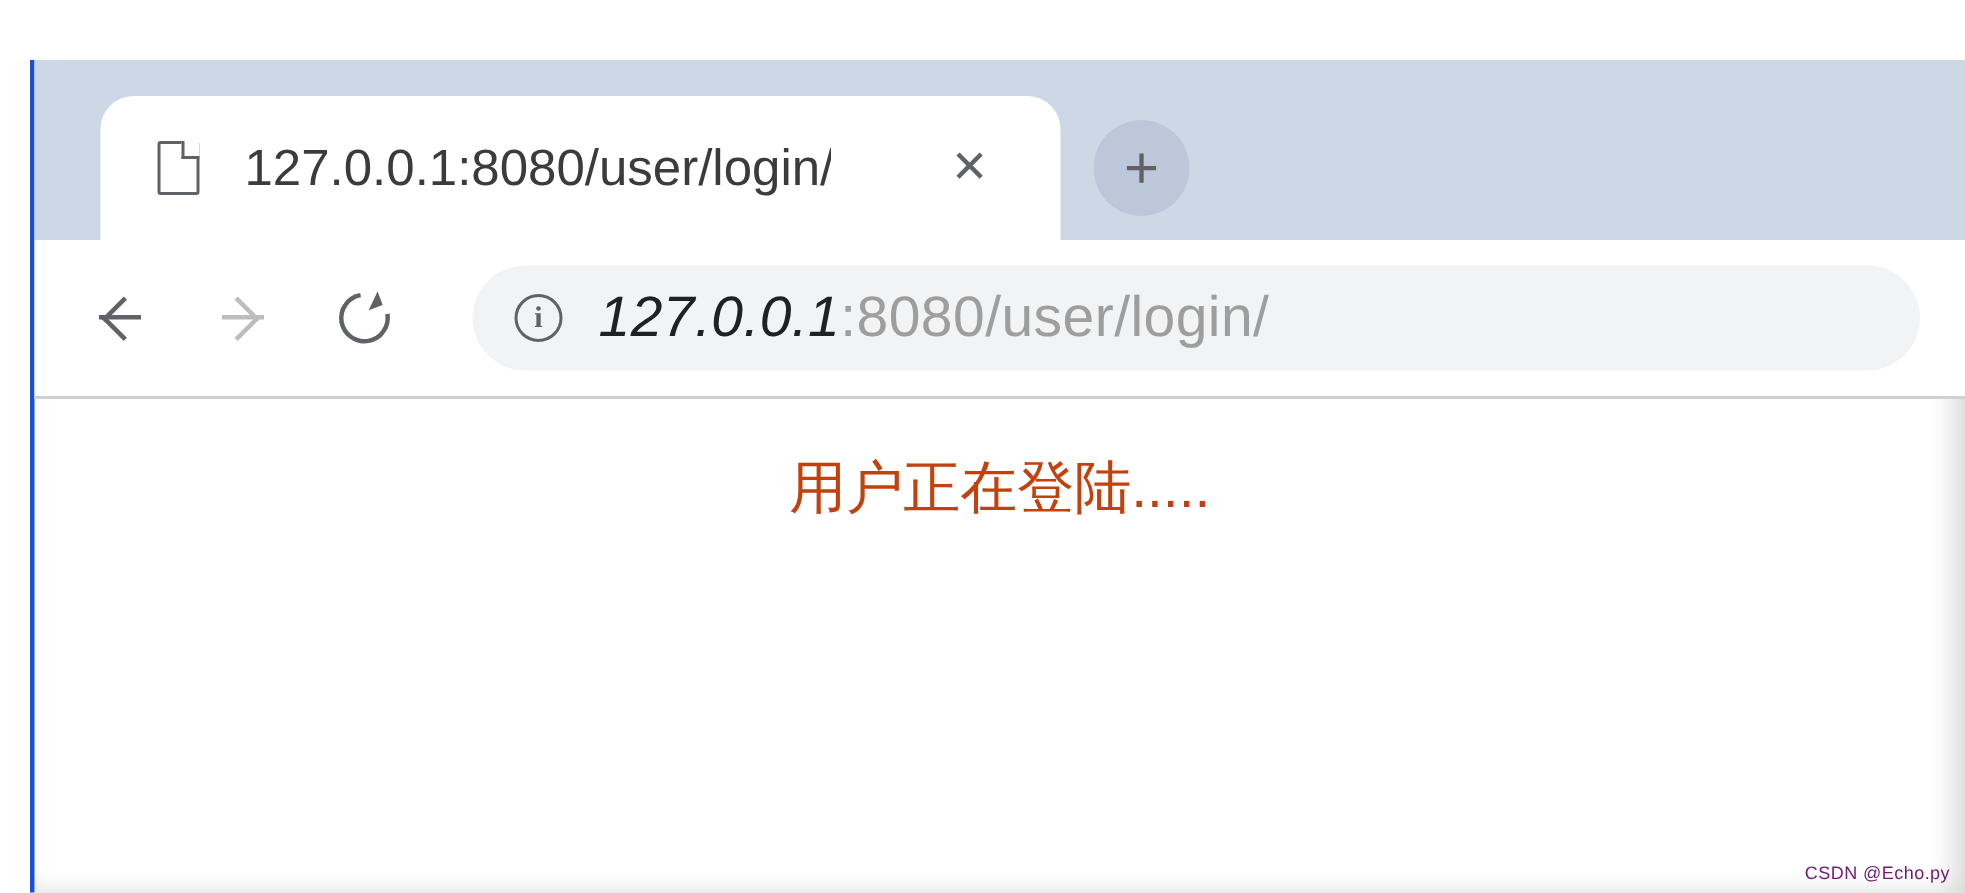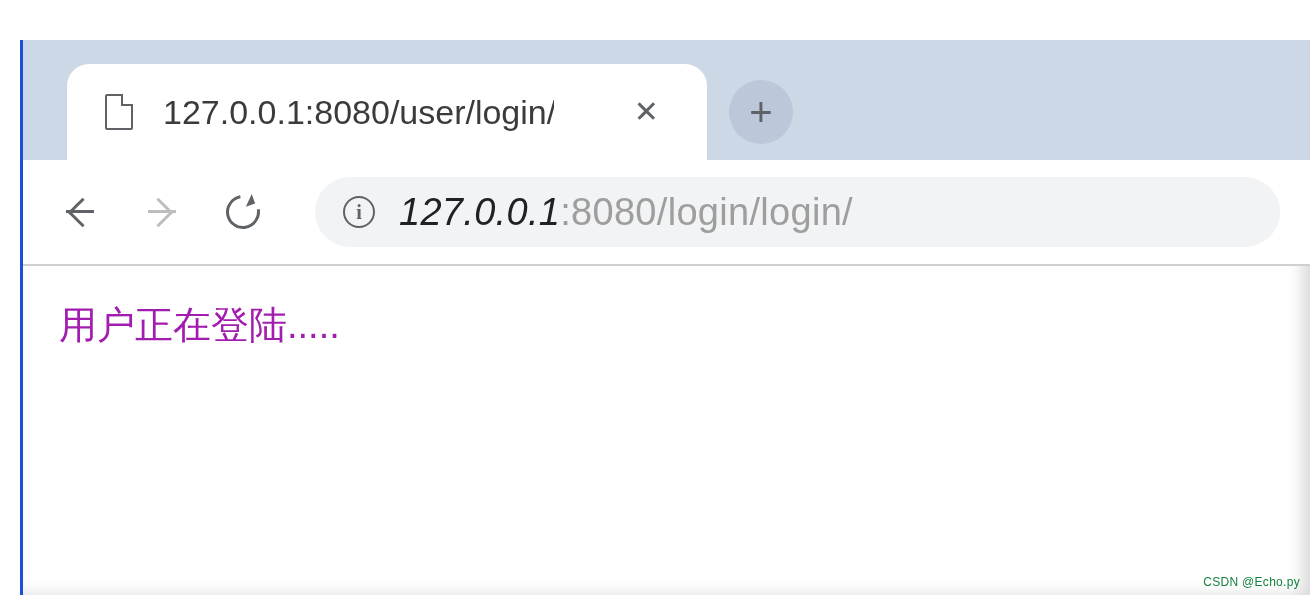--- a/index.html
+++ b/index.html
@@ -180,29 +180,30 @@
       font-size: 38px;
       color: #9e9e9e;
       letter-spacing: 0.3px;
     }
     .url-host { color: #202124; font-style: italic; }
     .page-content {
       padding: 34px 36px;
     }
     .page-text {
       font-size: 38px;
-      color: #a21caf;
+      color: #c2410c;
       font-family: "Microsoft YaHei", SimSun, sans-serif;
+      text-align: center;
     }
     .watermark {
       position: absolute;
       right: 10px;
       bottom: 6px;
       font-size: 12px;
-      color: #15803d;
+      color: #701a75;
       letter-spacing: 0.3px;
     }
   </style>
 </head>
 <body>
 
 <div class="window-frame">
   <div class="tab-strip">
     <div class="tab">
       <div class="tab-favicon"></div>
@@ -218,21 +219,21 @@
     </div>
     <div class="nav-btn disabled">
       <div class="arrow-right"></div>
     </div>
     <div class="nav-btn">
       <div class="reload-icon"></div>
     </div>
     <div class="address-bar">
       <div class="info-icon">i</div>
       <div class="url-text">
-        <span class="url-host">127.0.0.1</span><span>:8080/login/login/</span>
+        <span class="url-host">127.0.0.1</span><span>:8080/user/login/</span>
       </div>
     </div>
   </div>
 
   <div class="page-content">
     <div class="page-text">用户正在登陆.....</div>
   </div>
 </div>
 
 <div class="watermark">CSDN @Echo.py</div>

